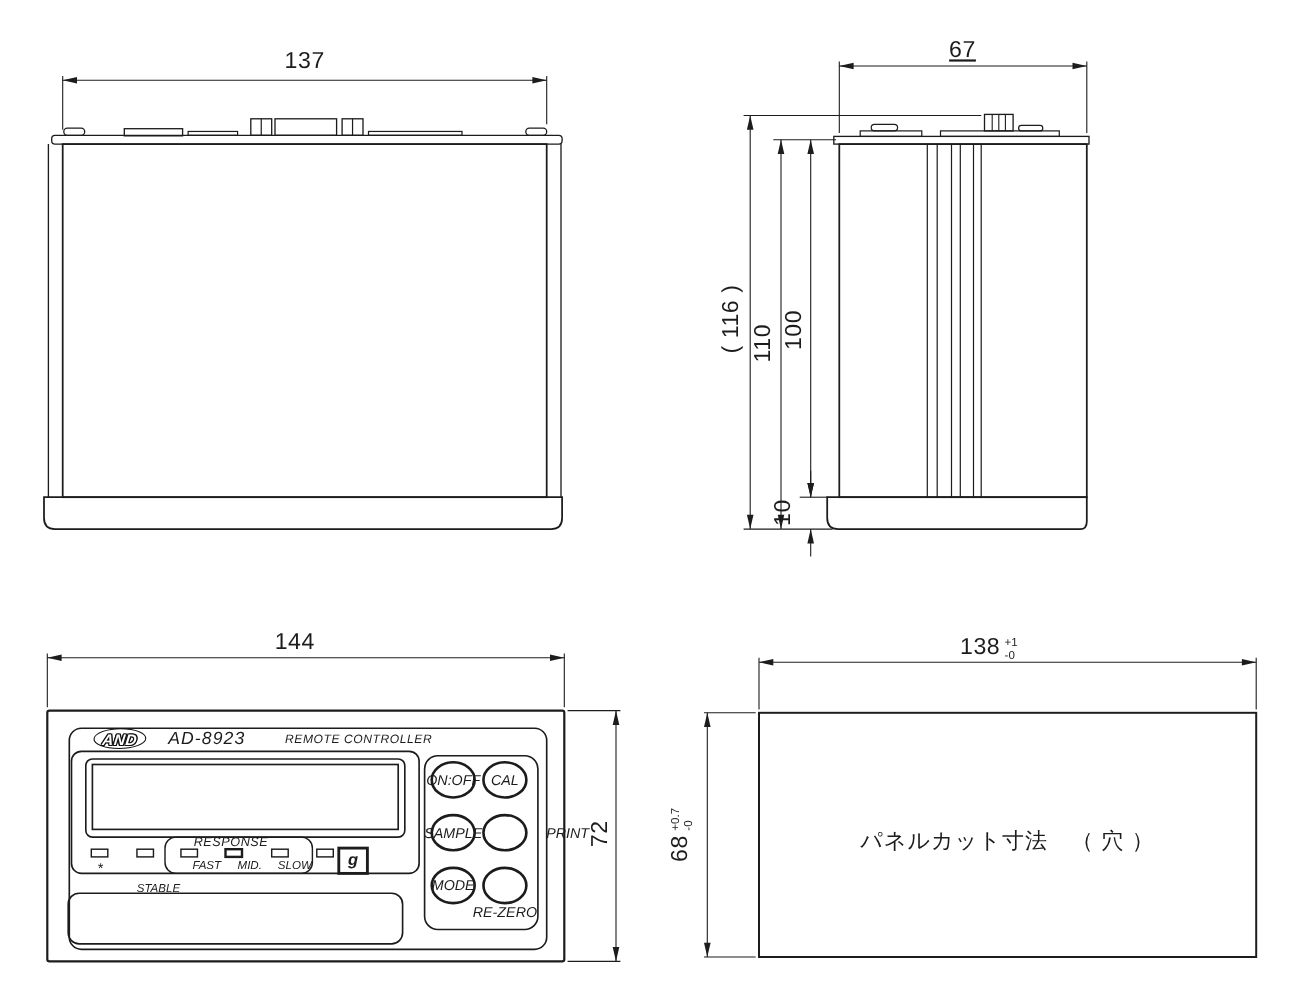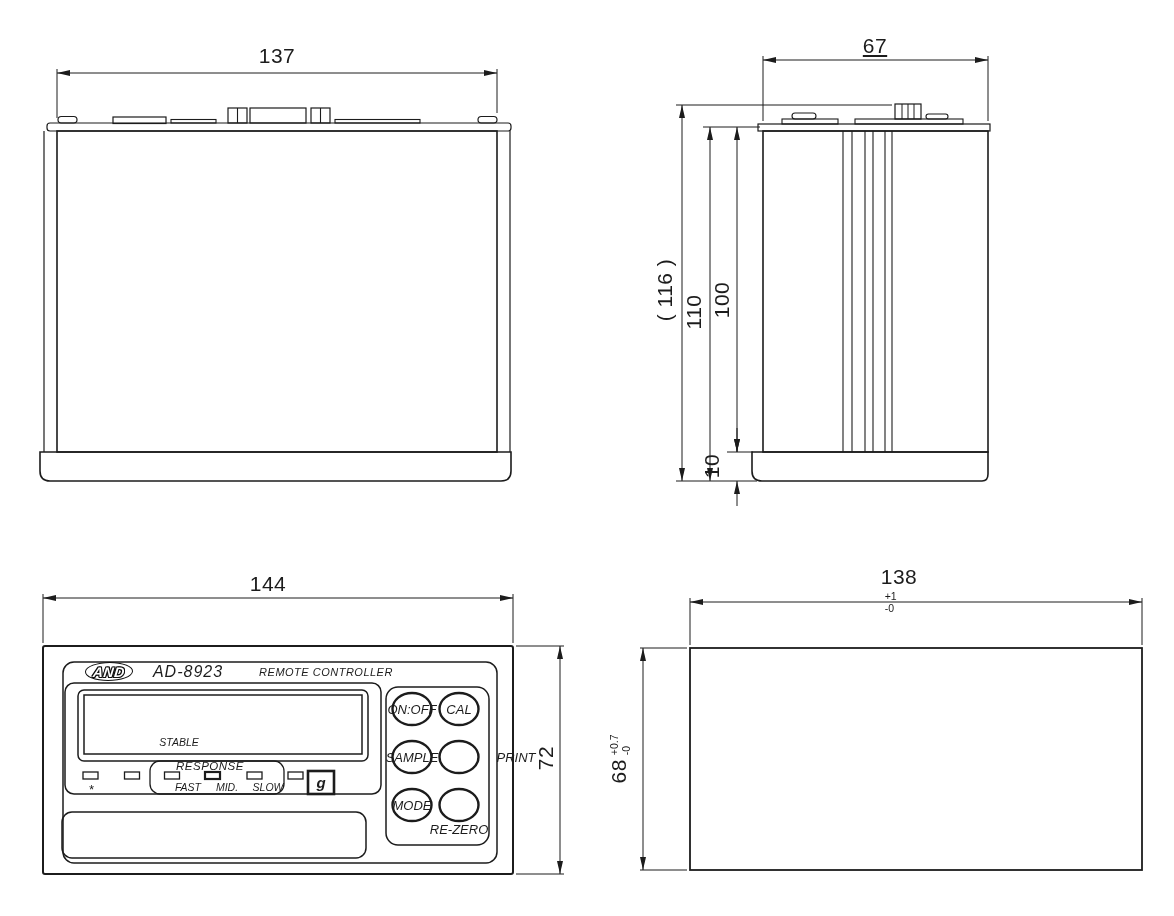--- a/index.html
+++ b/index.html
@@ -150,45 +150,46 @@
 
 <div class="txt dim" style="left:277px;top:56px;">137</div>
 <div class="txt dim" style="left:875px;top:46px;text-decoration:underline;">67</div>
 <div class="txt dim rot" style="left:665px;top:290px;">( 116 )</div>
 <div class="txt dim rot" style="left:694px;top:312px;">110</div>
 <div class="txt dim rot" style="left:722px;top:300px;">100</div>
 <div class="txt dim rot" style="left:712px;top:466px;">10</div>
 <div class="txt dim" style="left:268px;top:584px;">144</div>
 <div class="txt dim rot" style="left:546px;top:758px;">72</div>
 
-<div class="txt dim tolwrap" style="left:899px;top:589px;flex-direction:column;">
+<div class="txt dim tolwrap" style="left:899px;top:589px;">
   <span>138</span>
   <span class="tolstack">
     <span>+1</span>
     <span>-0</span>
   </span>
 </div>
 <div class="txt dim rot tolwrap" style="left:619px;top:759px;">
   <span>68</span>
   <span class="tolstack">
     <span>+0.7</span>
     <span>-0</span>
   </span>
 </div>
 
+<div class="txt jp" style="left:916px;top:764px;">パネルカット寸法　（ 穴 ）</div>
 
 <div class="logo">
   <span>AND</span>
 </div>
 <div class="txt ital model" style="left:188px;top:672px;">AD-8923</div>
 <div class="txt ital product" style="left:326px;top:672px;">REMOTE  CONTROLLER</div>
 <div class="txt ital resp" style="left:210px;top:766px;">RESPONSE</div>
 
 <div class="txt ital star-lab" style="left:91px;top:789px;">*</div>
-<div class="txt ital small-lab" style="left:144px;top:742px;margin-left:35px;">STABLE</div>
+<div class="txt ital small-lab" style="left:144px;top:808px;">STABLE</div>
 <div class="txt ital small-lab" style="left:188px;top:787px;">FAST</div>
 <div class="txt ital small-lab" style="left:227px;top:787px;">MID.</div>
 <div class="txt ital small-lab" style="left:268px;top:787px;">SLOW</div>
 <div class="txt ital g-lab" style="left:321px;top:782px;">g</div>
 
 <div class="txt ital btn-lab" style="left:412px;top:709px;">ON:OFF</div>
 <div class="txt ital btn-lab" style="left:459px;top:709px;">CAL</div>
 <div class="txt ital btn-lab" style="left:412px;top:757px;">SAMPLE</div>
 <div class="txt ital btn-lab" style="left:474px;top:757px;margin-left:42px;">PRINT</div>
 <div class="txt ital btn-lab" style="left:412px;top:805px;text-align:right;">MODE</div>

